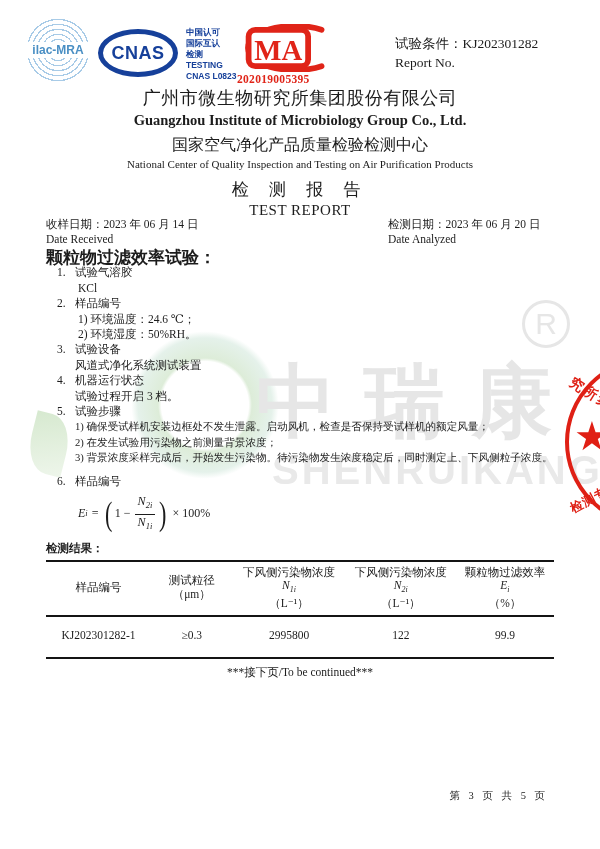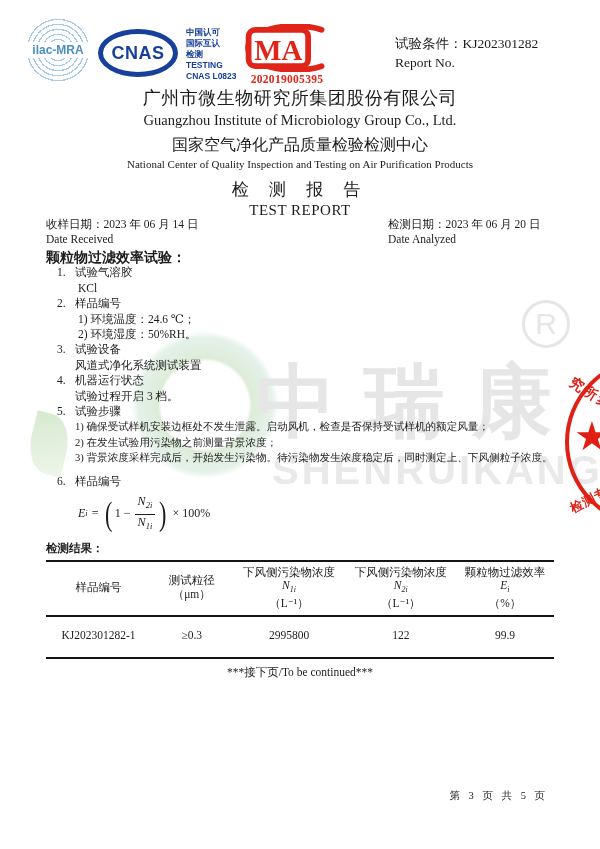--- a/index.html
+++ b/index.html
@@ -57,41 +57,41 @@
   .cnas-txt {
     font-family:Liberation Sans, sans-serif;
     font-weight:800; font-size:18px; color:#16409a; letter-spacing:0.5px;
   }
   .cnas-block {
     left:186px; top:27px; font-family:"Liberation Sans","DejaVu Sans",sans-serif;
     font-weight:700; font-size:8.5px; line-height:11px; color:#16409a;
   }
   .cma { left:237px; top:24px; width:100px; height:48px; }
   .cma-num {
-    left:237px; top:73px; width:100px; text-align:center; color:#e02418;
+    left:237px; top:73px; width:100px; text-align:left; color:#e02418;
     font-weight:700; font-size:11.5px; letter-spacing:0.3px;
   }
   .repno { left:395px; top:34px; font-size:13.5px; line-height:19px; }
   
   .titles { position:absolute; z-index:1; left:0; top:86px; width:600px; text-align:center; }
   .t-company-cn { font-size:18px; letter-spacing:0.5px; }
-  .t-company-en { font-size:14.5px; margin-top:2px; }
+  .t-company-en { font-size:14.5px; margin-top:2px;font-weight:bold; }
   .t-center-cn  { font-size:16px; margin-top:6px; }
   .t-center-en  { font-size:11px; margin-top:2px; }
   .t-report-cn  { font-size:17px; letter-spacing:8px; margin-top:8px; }
   .t-report-en  { font-size:15px; letter-spacing:0.5px; margin-top:1px; }
   
   .dates { position:absolute; z-index:1; top:217px; left:46px; width:508px; font-size:11.5px; line-height:15px; }
   .date-left { position:absolute; left:0; top:0; }
   .date-right { position:absolute; left:342px; top:0; }
   
   .content { position:absolute; z-index:1; left:46px; top:250px; width:508px; font-size:11.5px; line-height:15.4px; }
   .sec-title {
     font-family:"Liberation Sans","DejaVu Sans",sans-serif;
-    font-weight:700; font-size:14px;
+    font-weight:700; font-size:17px;
   }
   .item-head { padding-left:11px; }
   .inum { display:inline-block; width:18px; }
   .item-sub { padding-left:32px; }
   .item-sub.tight { padding-left:29px; }
   .item-sub.small { font-size:10.6px; white-space:nowrap; }
   .item6 { margin-top:8px; }
   
   .formula {
     margin:4px 0 0 32px; display:flex; align-items:center; height:42px;

